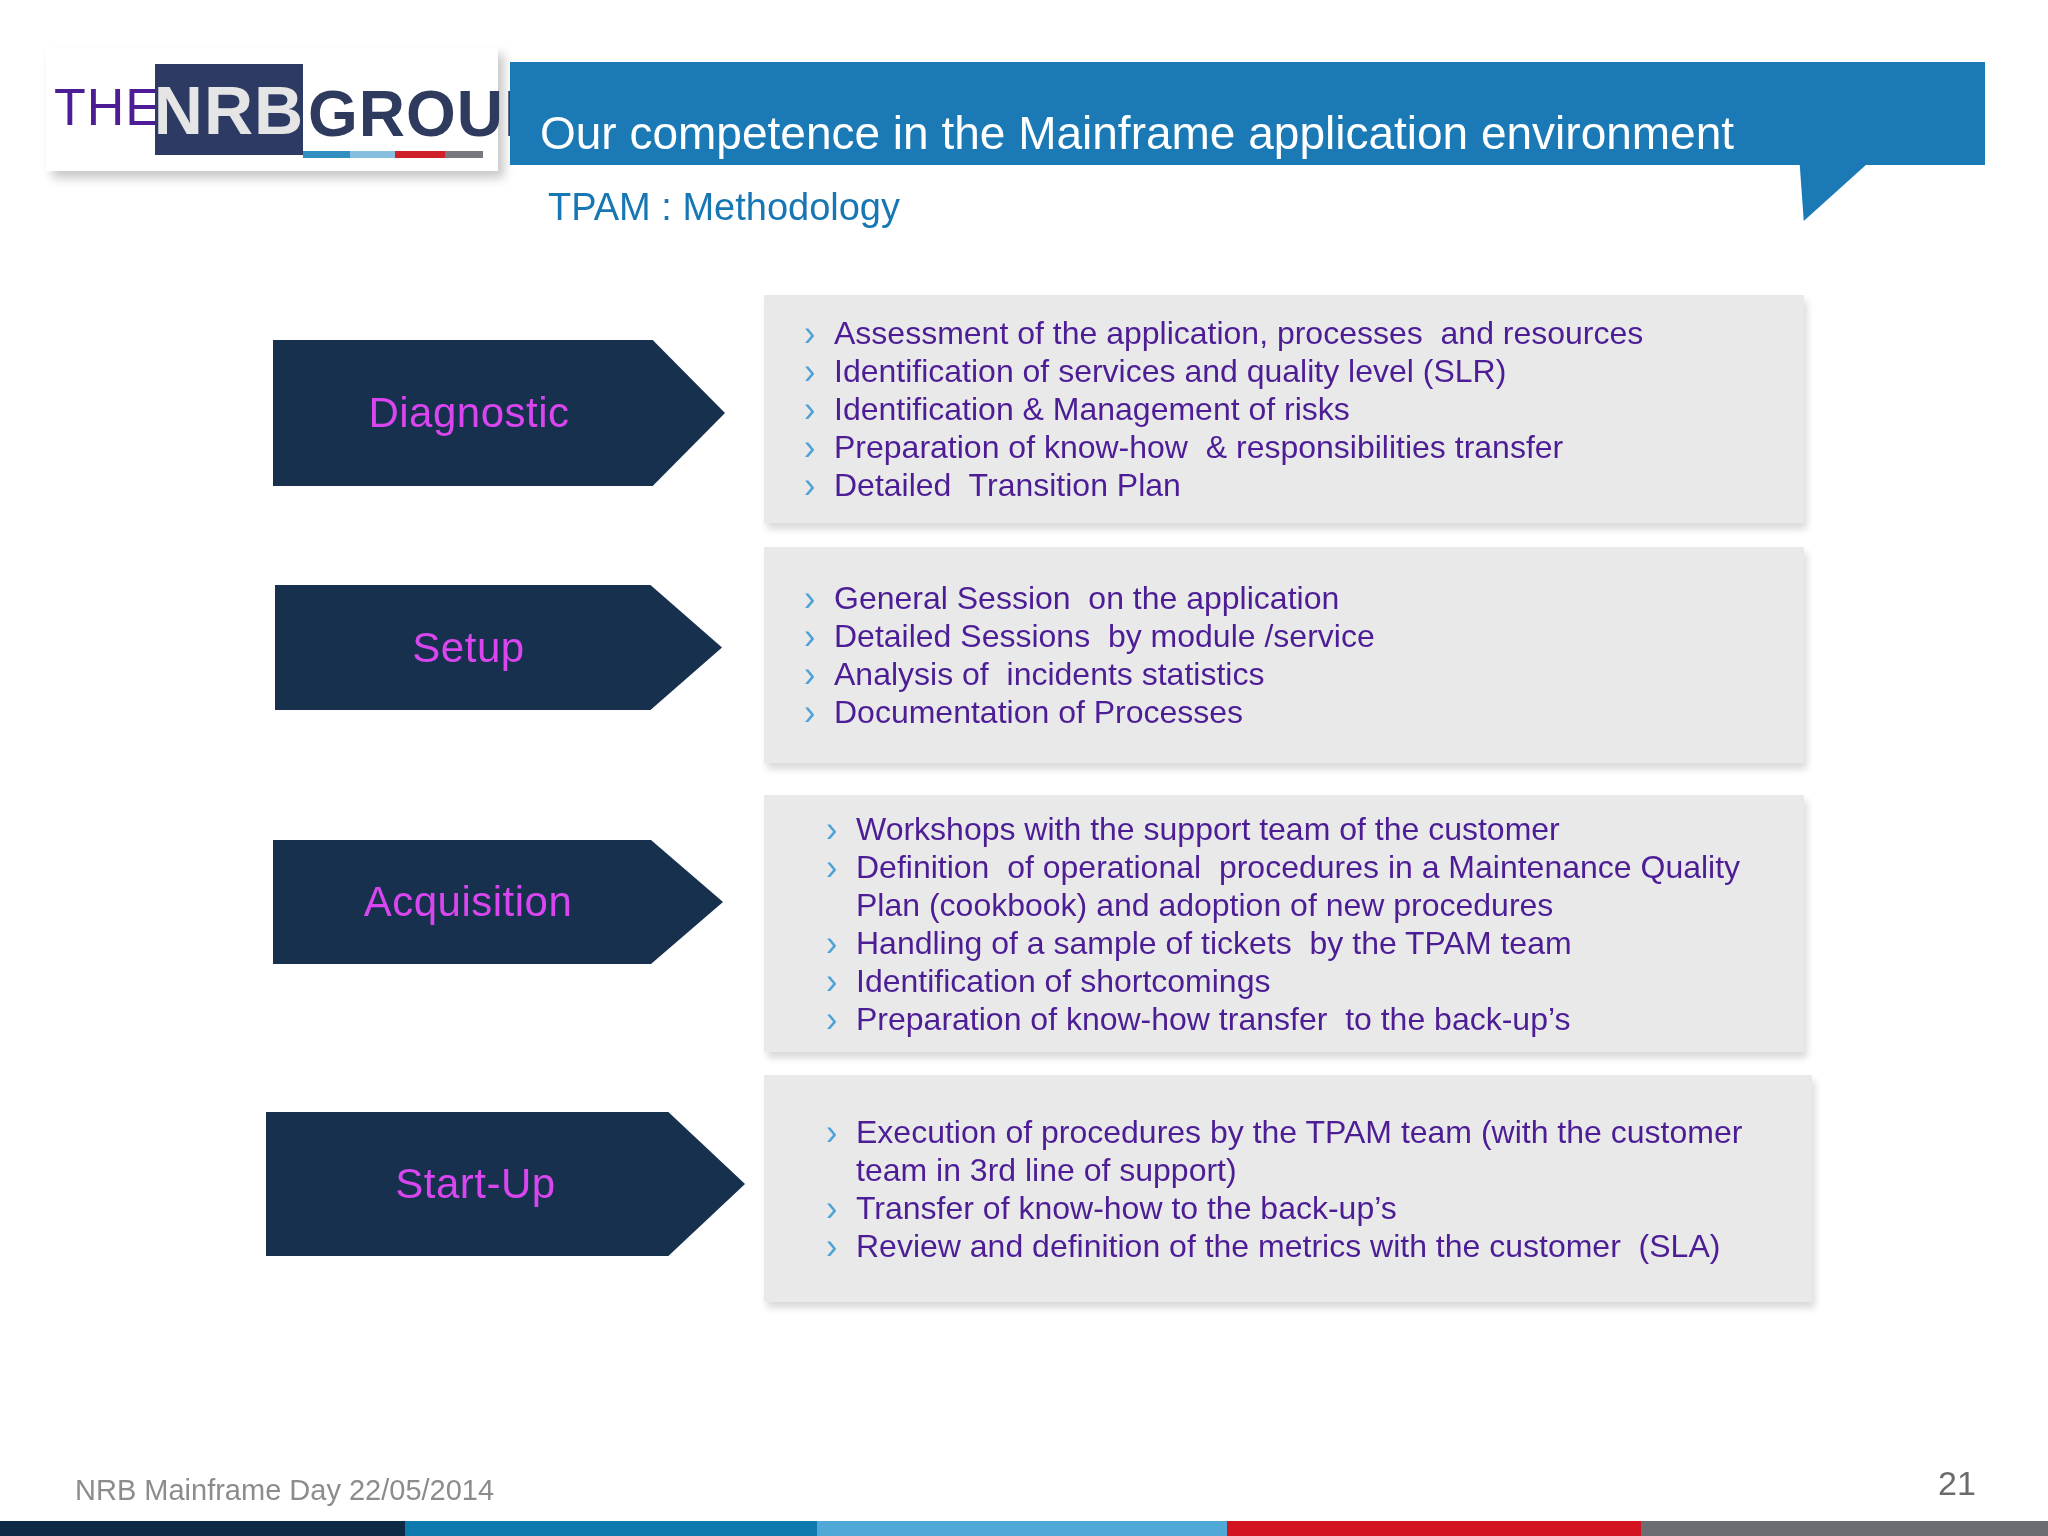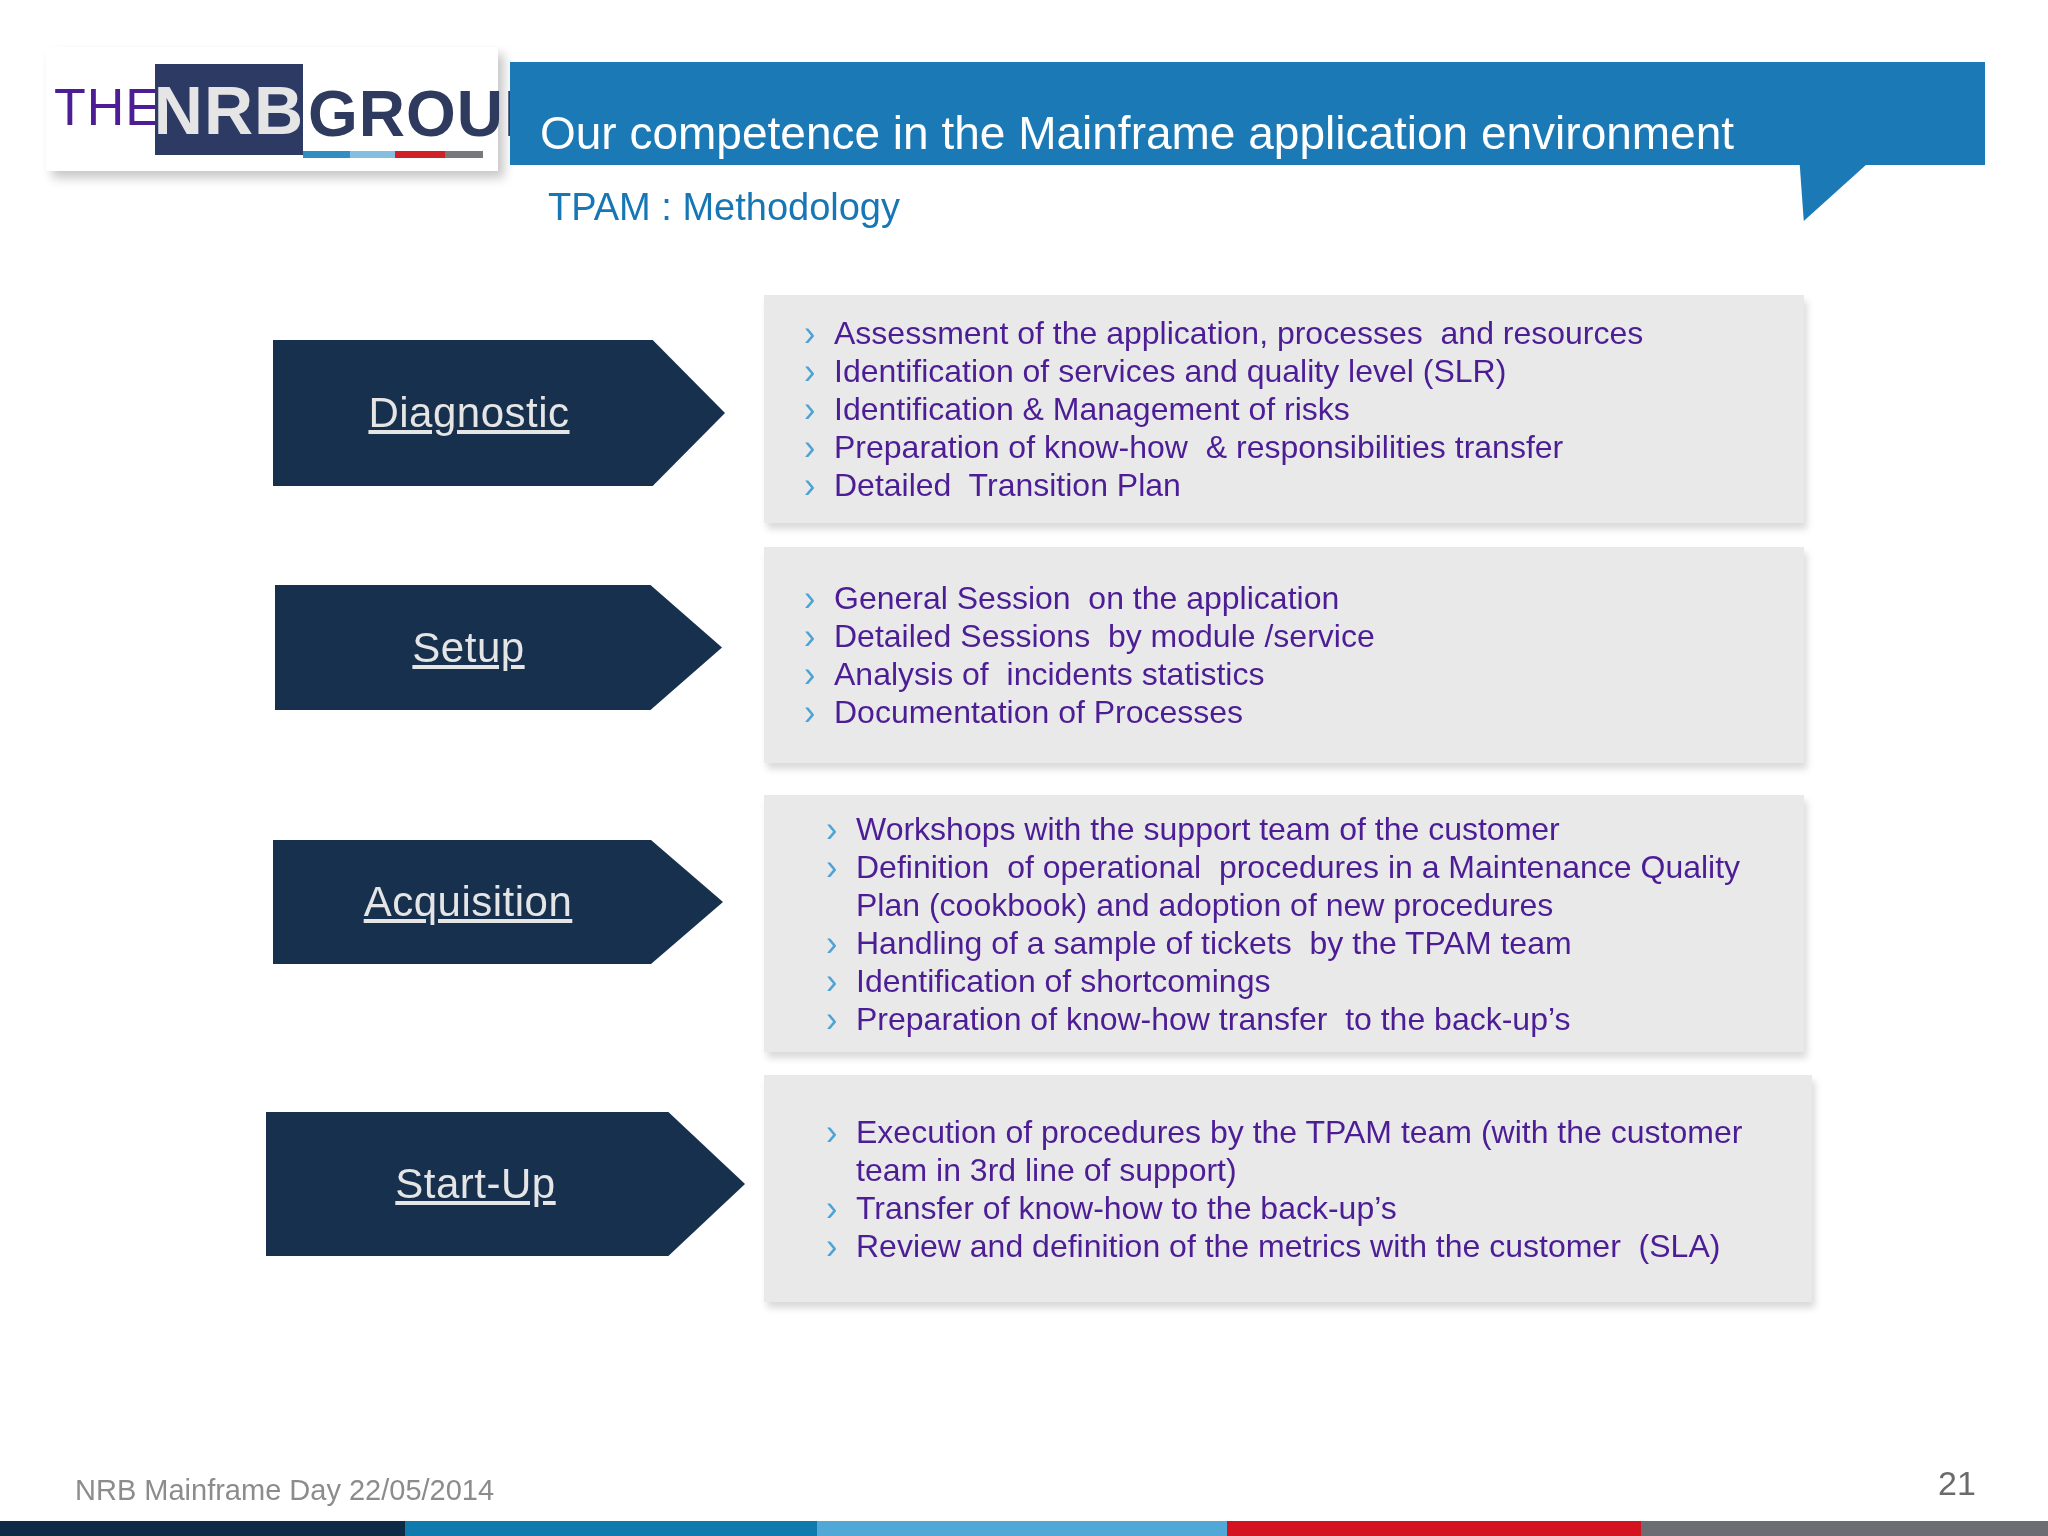--- a/index.html
+++ b/index.html
@@ -56,23 +56,22 @@
 
   
   .arrow{
     position:absolute;
     background:#16304e;
     clip-path:polygon(0 0, 84% 0, 100% 50%, 84% 100%, 0 100%);
     display:flex; align-items:center; justify-content:center;
     filter:drop-shadow(4px 5px 4px rgba(0,0,0,0.35));
   }
   .arrow span{
-    color:#e5e5e5; font-size:42px; letter-spacing:0.5px;
+    color:#d946ef; font-size:42px; letter-spacing:0.5px;
     margin-right:60px;
-    text-decoration:underline;
   }
   .arrow-0{ left:273px; top:340px;  width:452px; height:146px; }
   .arrow-1{ left:275px; top:585px;  width:447px; height:125px; }
   .arrow-2{ left:273px; top:840px;  width:450px; height:124px; }
   .arrow-3{ left:266px; top:1112px; width:479px; height:144px; }
 
   
   .panel{
     position:absolute; left:764px; width:1040px;
     background:#e9e9ea;

